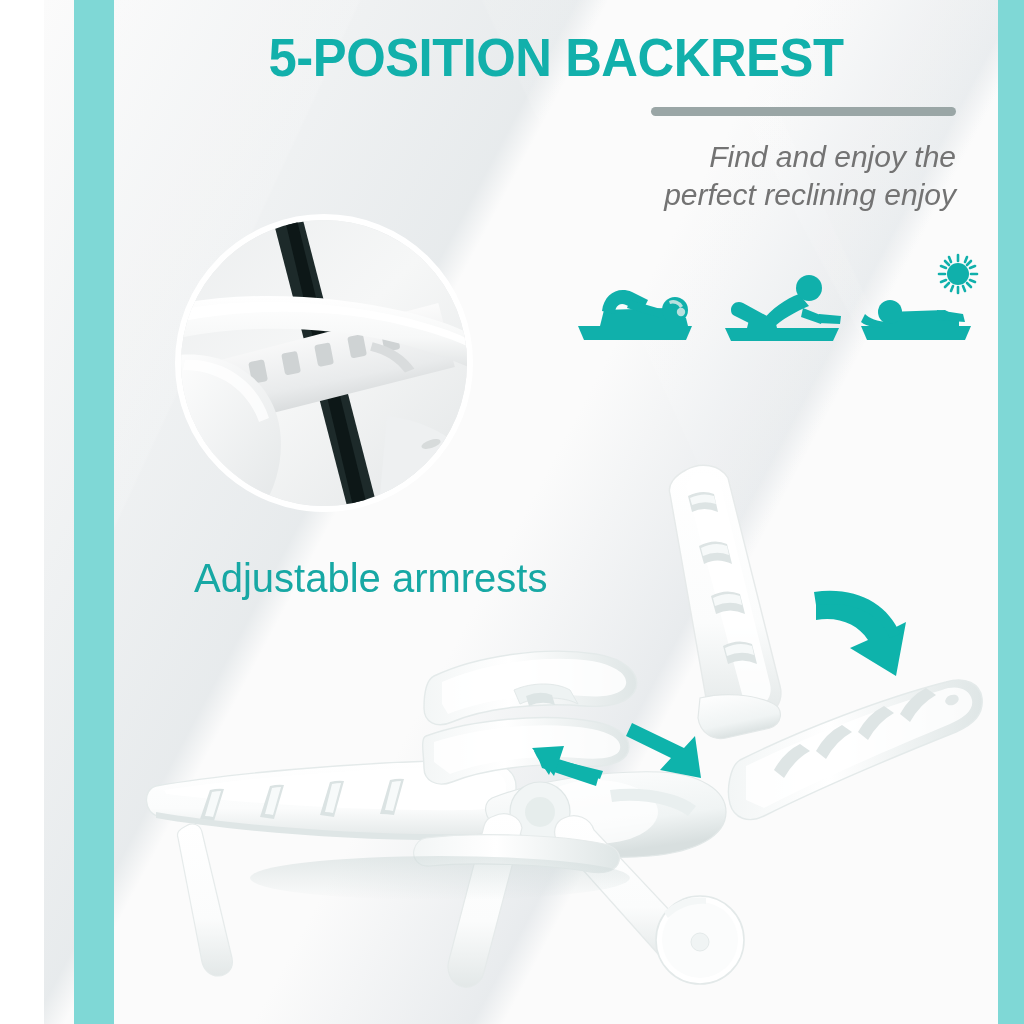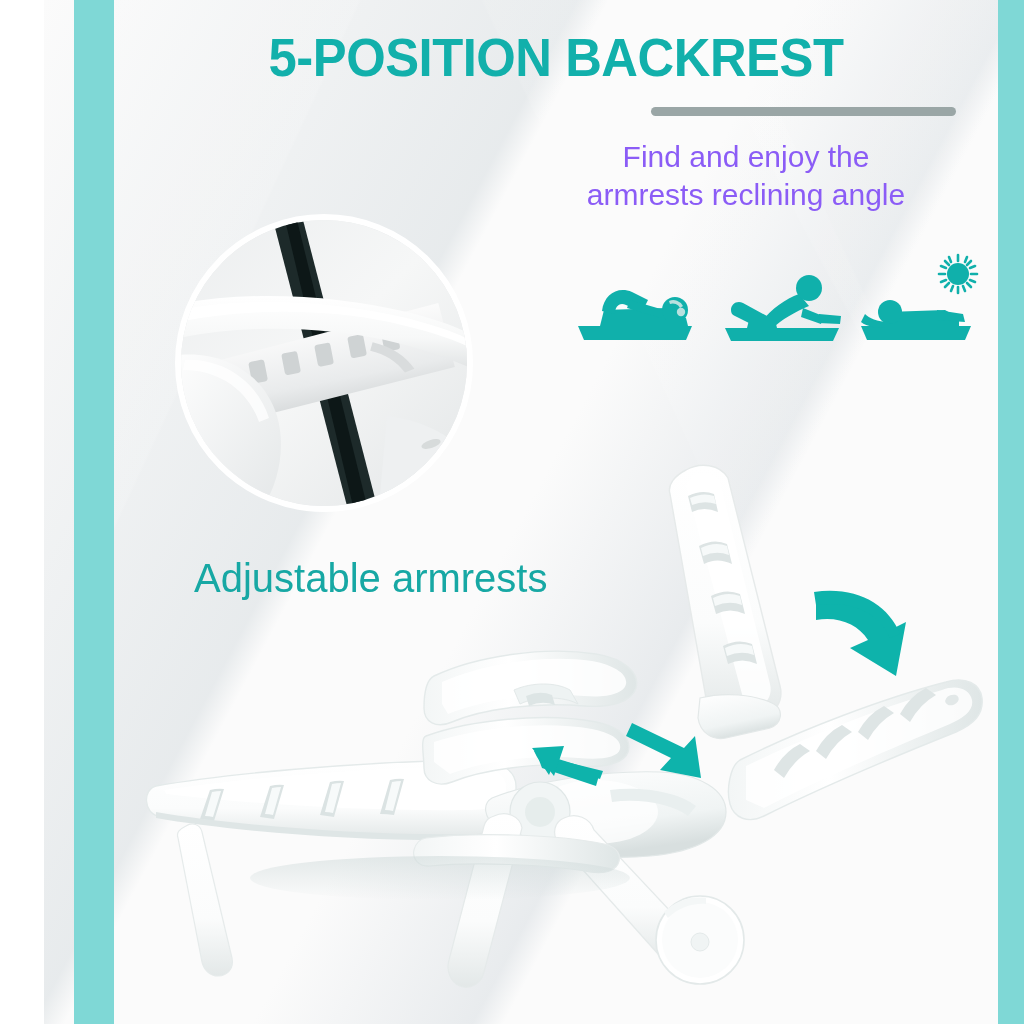--- a/index.html
+++ b/index.html
@@ -36,22 +36,22 @@
       linear-gradient(115deg, rgba(255,255,255,.13) 0%, rgba(255,255,255,.13) 18%, rgba(255,255,255,0) 18.2%),
       linear-gradient(242deg, rgba(255,255,255,.10) 0%, rgba(255,255,255,.10) 22%, rgba(255,255,255,0) 22.2%),
       linear-gradient(65deg,  rgba(255,255,255,0) 62%, rgba(255,255,255,.09) 62.2%, rgba(255,255,255,.09) 80%, rgba(255,255,255,0) 80.2%);}
 
   
   .headline{position:absolute;left:0;right:0;top:26px;text-align:center;
     font-size:54px;font-weight:700;letter-spacing:-.5px;color:#12b0ab;
     font-family:"Liberation Sans", sans-serif;
     transform:scaleX(.94);}
   .rule{position:absolute;left:607px;top:107px;width:305px;height:9px;border-radius:5px;background:#9aa6a6;}
-  .subtitle{position:absolute;right:112px;top:138px;width:420px;text-align:center;
-    font-size:30px;line-height:1.28;color:#8b5cf6;font-weight:400;}
+  .subtitle{position:absolute;right:112px;top:138px;width:420px;text-align:right;
+    font-size:30px;line-height:1.28;color:#737373;font-weight:400;font-style:italic;}
 
   
   .icon-row{position:absolute;left:520px;top:248px;width:420px;height:104px;}
   .act-icon{position:absolute;top:0;width:130px;height:104px;}
   .act-1{left:10px;} .act-2{left:155px;} .act-3{left:295px;}
 
   
   .inset{position:absolute;left:131px;top:214px;width:298px;height:298px;border-radius:50%;
     border:6px solid #ffffff;box-sizing:border-box;overflow:hidden;
     background:#e9ebec;}
@@ -77,21 +77,21 @@
   <div class="panel">
     <div class="panel-facets"></div>
   </div>
 
   <div class="headline">5-POSITION BACKREST</div>
 
   <div class="rule"></div>
 
   <div class="subtitle">
     <div>Find and enjoy the</div>
-    <div>armrests reclining angle</div>
+    <div>perfect reclining enjoy</div>
   </div>
 
   <div class="icon-row">
 
     <div class="act-icon act-1">
       <svg viewBox="0 0 130 104" width="130" height="104">
         <g fill="#10b0ab">
 
           <path d="M4 78 L118 78 L112 92 L10 92 Z"></path>
 

